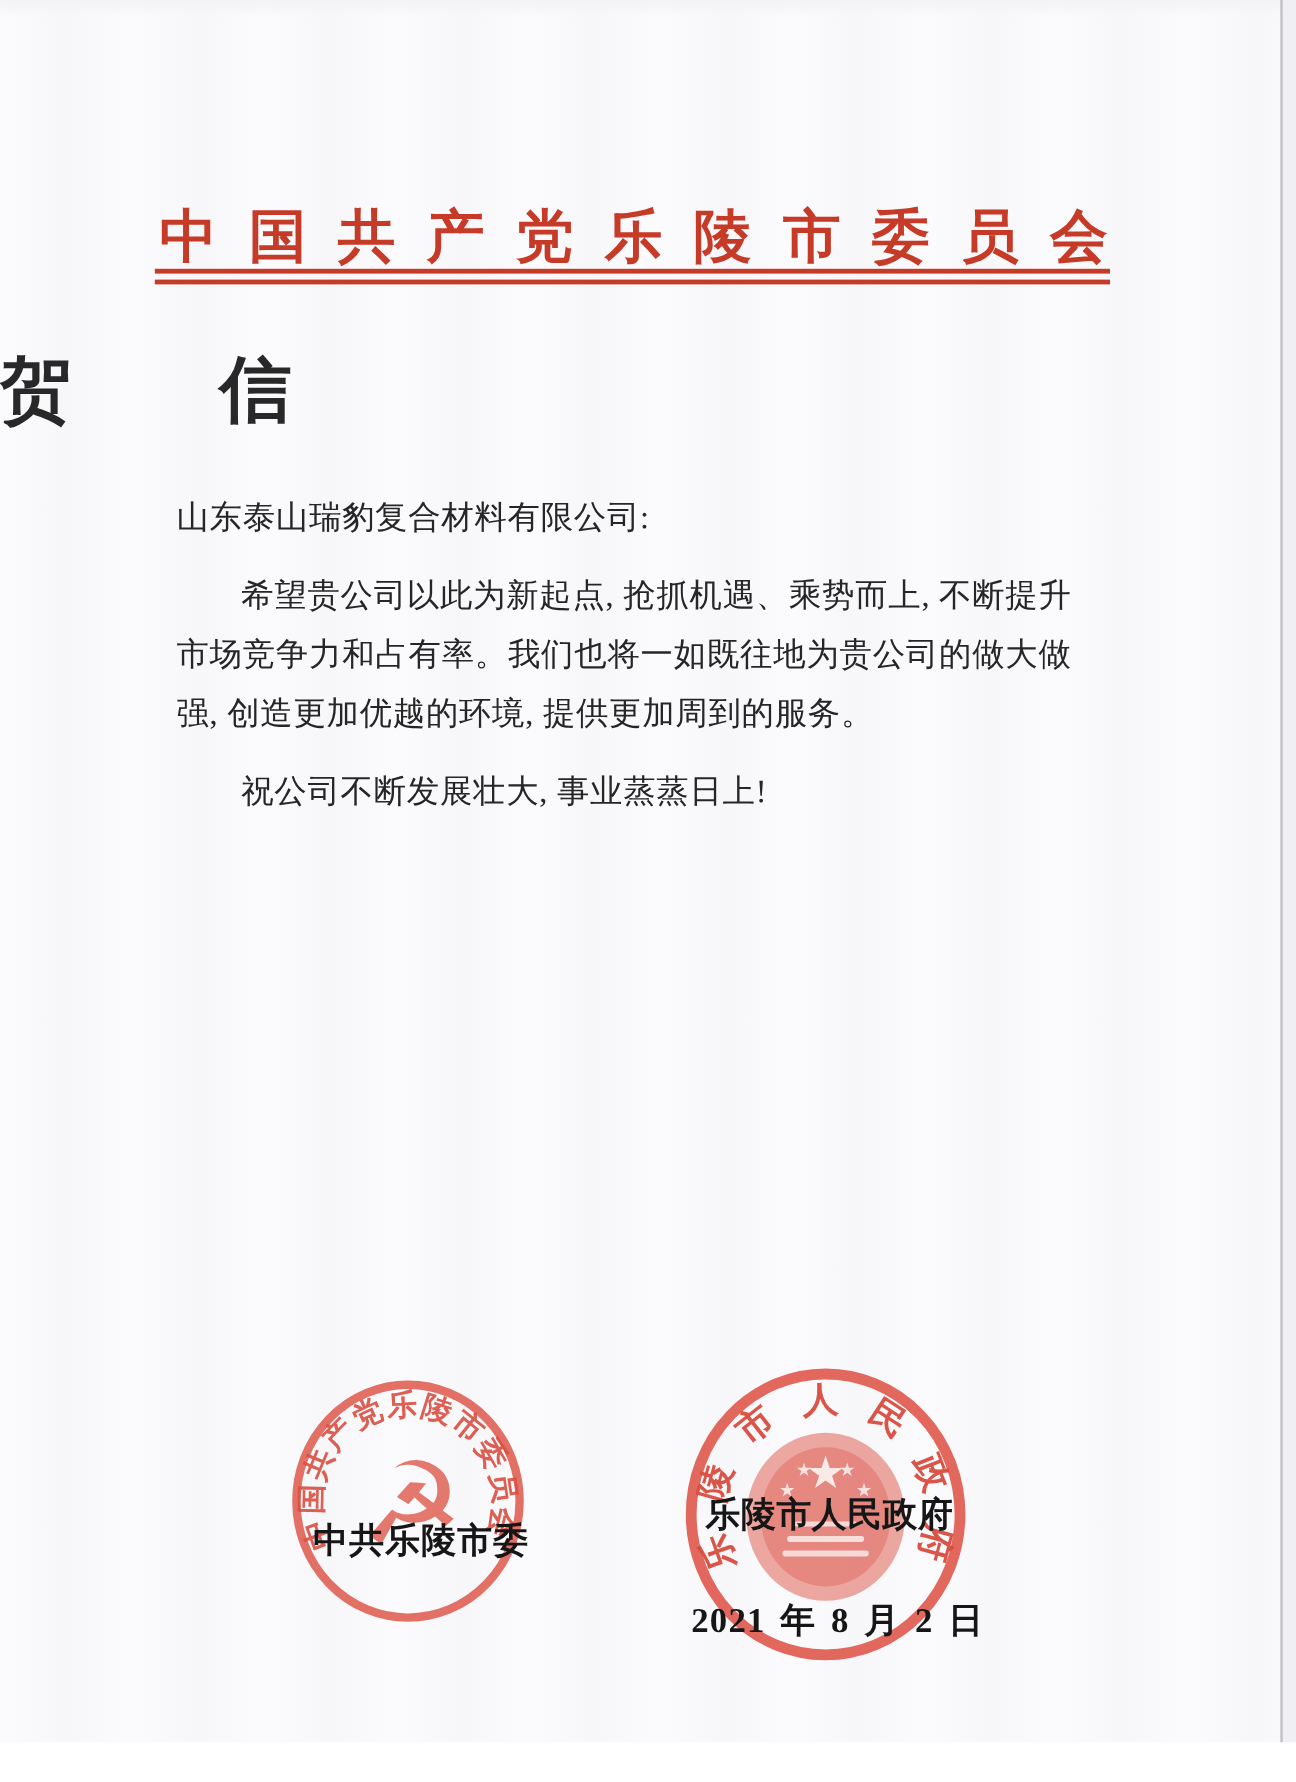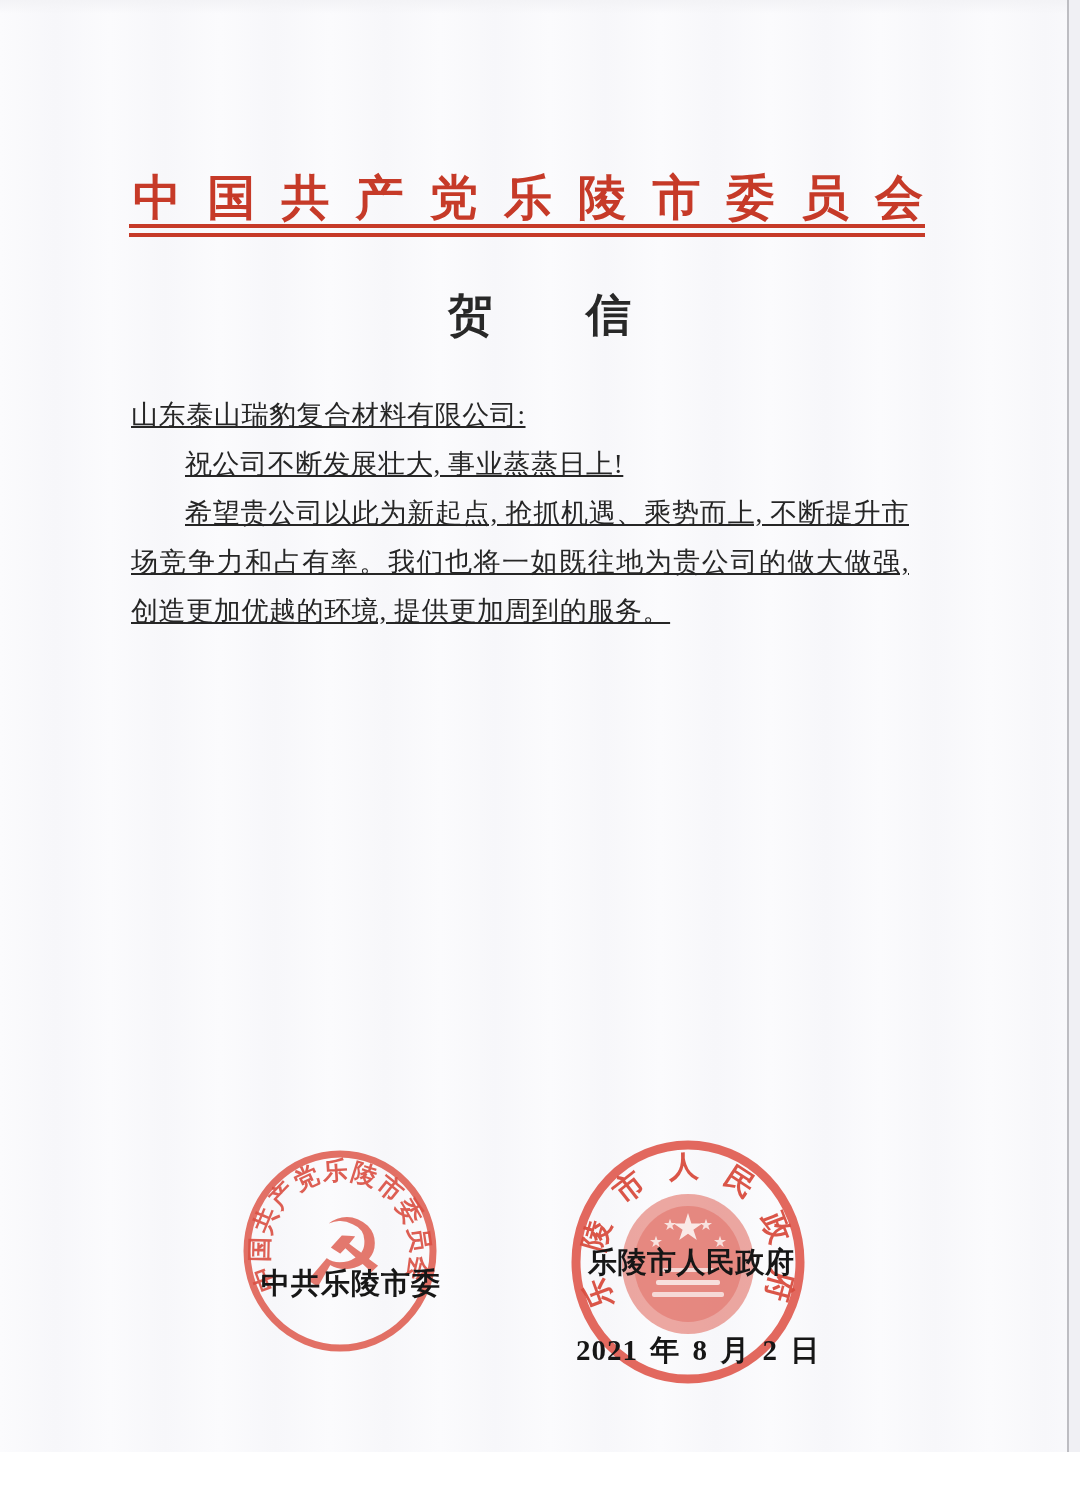--- a/index.html
+++ b/index.html
@@ -22,30 +22,30 @@
     font-size:48px;font-weight:700;color:#c63a28;
     line-height:1.15;white-space:nowrap;
     text-align:justify;text-align-last:justify;
   }
   .double-rule{
     position:absolute;left:129px;top:224px;width:796px;height:5px;
     border-top:4px solid #c63a28;border-bottom:4px solid #c63a28;
   }
   .letter-title{
     position:absolute;left:0;top:285px;width:100%;
-    text-align:center;font-size:45px;font-weight:700;color:#282828;
+    font-size:60px;font-weight:700;color:#282828;
     letter-spacing:1px;white-space:pre;
   }
   
   .letter-body{
     position:absolute;left:131px;top:391px;width:778px;
     font-size:27px;line-height:49px;letter-spacing:0.6px;
     text-align:justify;color:#262626;z-index:1;
   }
-  .letter-body p{margin:0;text-decoration:underline;}
+  .letter-body p{margin:16px;}
   .letter-body p.indent{text-indent:2em;}
   
   .seal{position:absolute;z-index:2;}
   .seal-party{left:242px;top:1150px;width:196px;height:202px;}
   .seal-gov{left:570px;top:1140px;width:236px;height:246px;}
   
   .sig{
     position:absolute;z-index:3;color:#161616;white-space:nowrap;
     font-weight:600;
   }
@@ -71,22 +71,22 @@
 
 <div class="page">
 
   <div class="org-header">中国共产党乐陵市委员会</div>
   <div class="double-rule"></div>
 
   <div class="letter-title">贺　　信</div>
 
   <div class="letter-body">
     <p>山东泰山瑞豹复合材料有限公司:</p>
+    <p class="indent">希望贵公司以此为新起点, 抢抓机遇、乘势而上, 不断提升市场竞争力和占有率。我们也将一如既往地为贵公司的做大做强, 创造更加优越的环境, 提供更加周到的服务。</p>
     <p class="indent">祝公司不断发展壮大, 事业蒸蒸日上!</p>
-    <p class="indent">希望贵公司以此为新起点, 抢抓机遇、乘势而上, 不断提升市场竞争力和占有率。我们也将一如既往地为贵公司的做大做强, 创造更加优越的环境, 提供更加周到的服务。</p>
   </div>
 
   <div class="seal seal-party">
     <svg width="196" height="202" viewBox="0 0 196 202">
       <defs>
         <path id="arcL" d="M 35.6 137.0 A 72 72 0 1 1 160.4 137.0" fill="none"></path>
       </defs>
       <ellipse cx="98" cy="101" rx="93" ry="97" fill="none" stroke="rgba(222,92,80,0.88)" stroke-width="7"></ellipse>
       <text font-size="25" font-weight="700" fill="rgba(218,80,68,0.92)">
         <textPath href="#arcL" startOffset="0" textLength="292">中国共产党乐陵市委员会</textPath>

